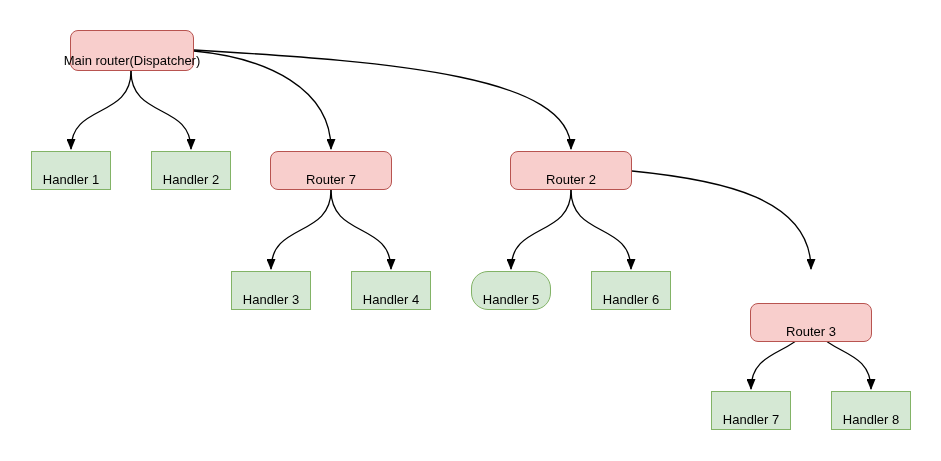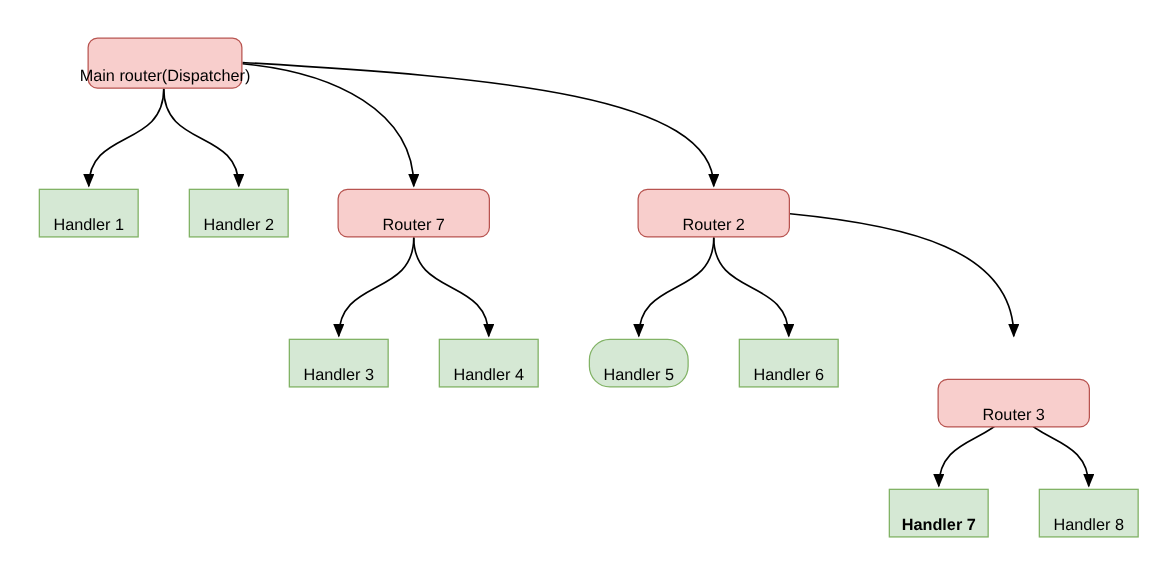--- a/index.html
+++ b/index.html
@@ -112,21 +112,21 @@
   </div>
 
   <div class="node handler" style="left:591px; top:271px; width:80px; height:39px;">
     <span>Handler 6</span>
   </div>
 
   <div class="node router" style="left:750px; top:271px; width:122px; height:39px;margin-top:32px;">
     <span>Router 3</span>
   </div>
 
-  <div class="node handler" style="left:711px; top:391px; width:80px; height:39px;font-weight:bold;">
+  <div class="node handler" style="left:711px; top:391px; width:80px; height:39px;">
     <span>Handler 7</span>
   </div>
 
   <div class="node handler" style="left:831px; top:391px; width:80px; height:39px;">
     <span>Handler 8</span>
   </div>
 
 </div>
 
 </body></html>

